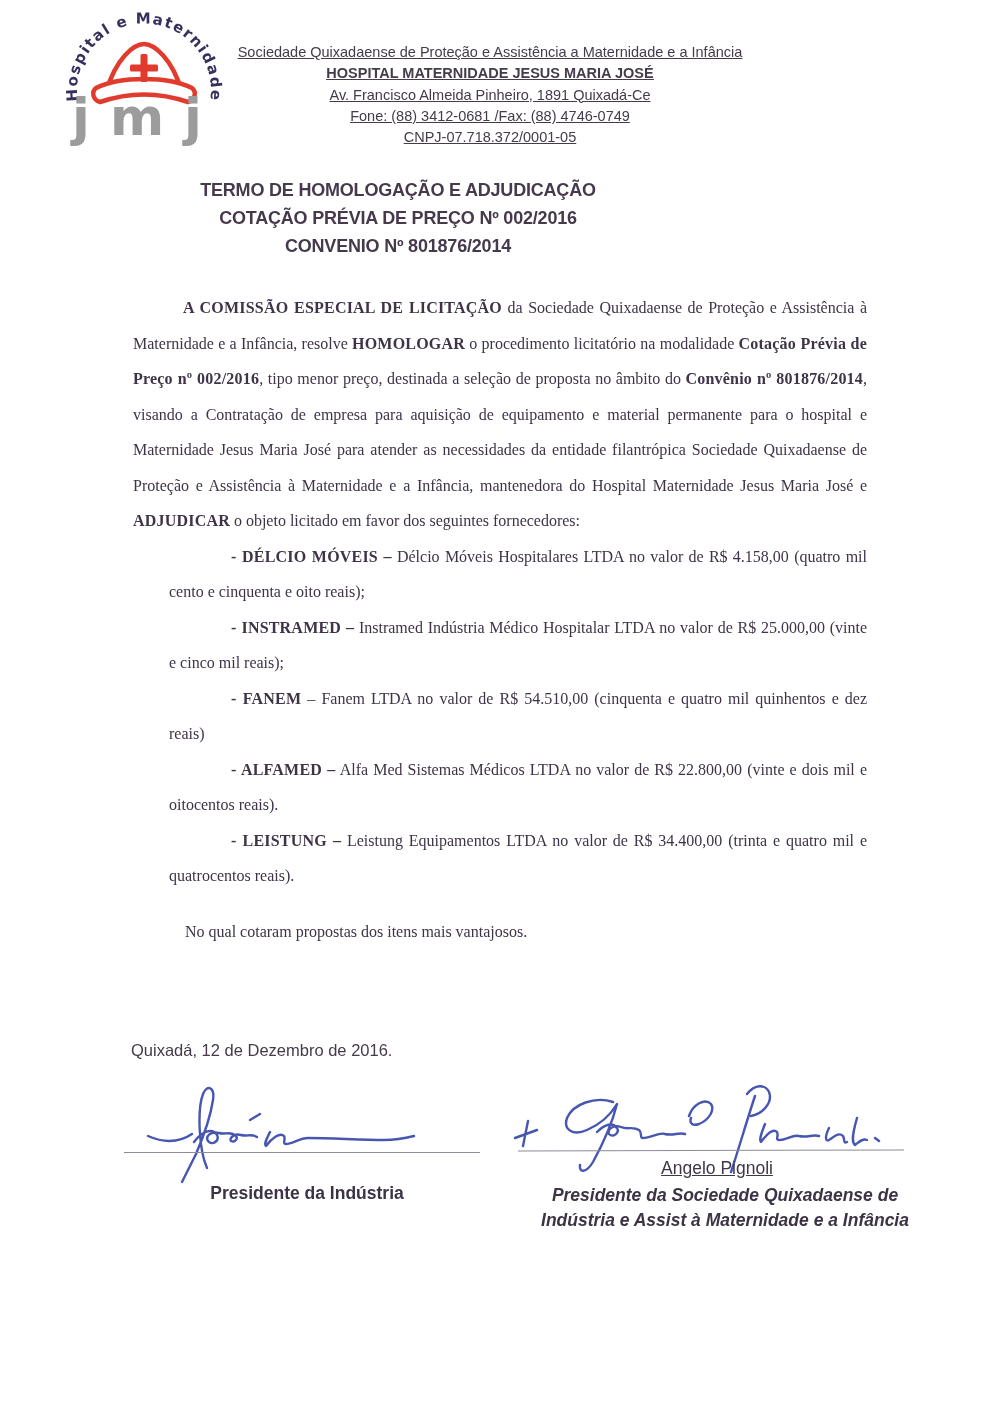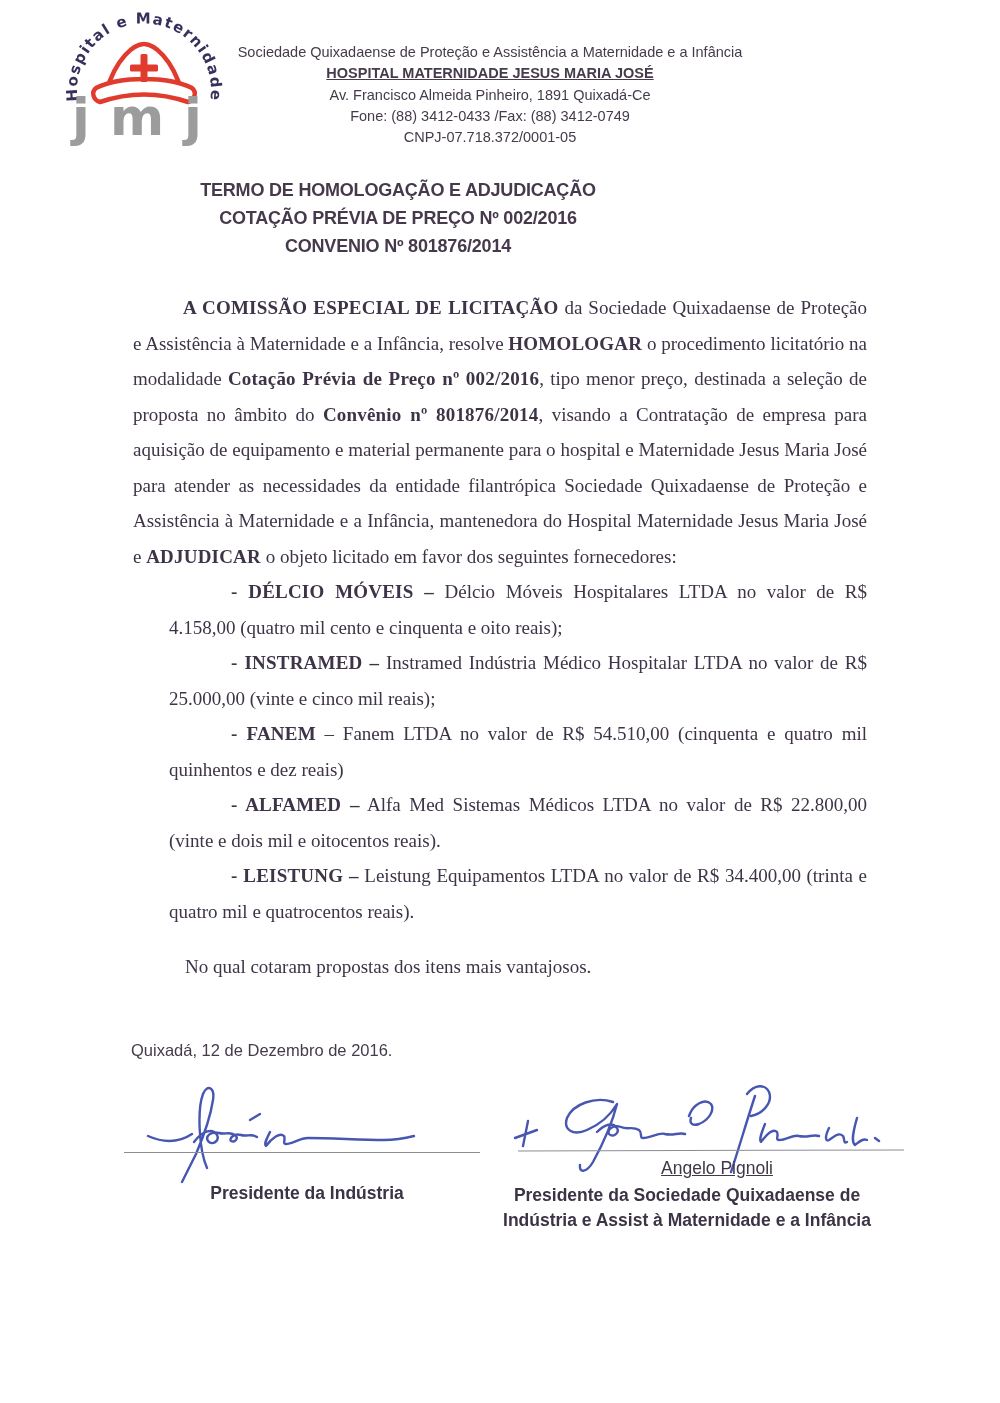--- a/index.html
+++ b/index.html
@@ -10,33 +10,33 @@
     background:#ffffff;
     overflow:hidden;
     font-family:"Liberation Sans","DejaVu Sans",sans-serif;
   }
   
   .logo{position:absolute;left:58px;top:12px;width:178px;height:145px;}
   .arc-text{font-family:"DejaVu Sans",sans-serif;font-weight:bold;font-size:15px;letter-spacing:1.5px;}
   .jmj-text{font-family:"DejaVu Sans",sans-serif;font-weight:bold;letter-spacing:20px;font-size:52px;}
   .letterhead{
     position:absolute;left:190px;top:42px;width:600px;
-    text-align:center;color:#453b4b;font-size:14.5px;line-height:21.3px;
+    text-align:center;color:#453b4b;font-size:14.5px;line-height:21.3px;text-decoration:underline;
   }
   .letterhead .lh-bold{font-weight:bold;text-decoration:underline;font-size:14.5px;}
   
   .title-block{
     position:absolute;left:0;top:176px;width:796px;text-align:center;
     color:#47394c;font-weight:bold;font-size:18px;line-height:28px;letter-spacing:-0.2px;
   }
   
   .body-block{
     position:absolute;left:133px;top:290px;width:734px;
     font-family:"Liberation Serif","DejaVu Serif",serif;
-    font-size:19px;line-height:35.5px;color:#3e3347;
+    font-size:16px;line-height:35.5px;color:#3e3347;
     text-align:justify;
   }
   .para{text-indent:50px;margin:0;}
   .para.list{text-indent:62px;margin-left:36px;}
   .para.closing{margin-top:20px;text-indent:52px;}
   .para b{letter-spacing:0.2px;}
   
   .date-line{
     position:absolute;left:131px;top:1041px;
     font-size:16.5px;color:#453b4b;
@@ -46,21 +46,21 @@
   .sig-line.left{left:124px;top:1152px;width:356px;}
   .sig-line.right{left:518px;top:1150px;width:386px;transform:rotate(-0.15deg);}
   .sig-svg{position:absolute;pointer-events:none;}
   .sig-svg.left{left:110px;top:1078px;width:330px;height:112px;}
   .sig-svg.right{left:495px;top:1072px;width:420px;height:118px;}
   .sig-name{position:absolute;text-align:center;color:#3f3747;font-size:17.5px;}
   .sig-name.left{left:157px;top:1156px;width:300px;}
   .sig-name.right{left:517px;top:1158px;width:400px;text-decoration:underline;}
   .sig-role{position:absolute;text-align:center;color:#3c3345;font-weight:bold;font-size:17.5px;line-height:25px;}
   .sig-role.left{left:132px;top:1181px;width:350px;}
-  .sig-role.right{left:467px;top:1183px;width:440px;}
+  .sig-role.right{left:505px;top:1183px;width:440px;font-style:italic;}
 </style>
 </head>
 <body>
 
 <div class="page">
 
   <div class="logo">
     <svg width="178" height="145" viewBox="0 0 178 145">
       <defs>
         <path id="arcPath" d="M 20 90 A 67 67 0 1 1 152 90" fill="none"></path>
@@ -79,21 +79,21 @@
         <rect x="72" y="52.5" width="28" height="7" rx="1.5"></rect>
       </g>
       <text class="jmj-text" x="89" y="123" text-anchor="middle" fill="#9c9c9c">jmj</text>
     </svg>
   </div>
 
   <div class="letterhead">
     <div>Sociedade Quixadaense de Proteção e Assistência a Maternidade e a Infância</div>
     <div class="lh-bold">HOSPITAL MATERNIDADE JESUS MARIA JOSÉ</div>
     <div>Av. Francisco Almeida Pinheiro, 1891  Quixadá-Ce</div>
-    <div>Fone: (88) 3412-0433 /Fax: (88) 3412-0749</div>
+    <div>Fone: (88) 3412-0681 /Fax: (88) 4746-0749</div>
     <div>CNPJ-07.718.372/0001-05</div>
   </div>
 
   <div class="title-block">
     <div>TERMO DE HOMOLOGAÇÃO E ADJUDICAÇÃO</div>
     <div>COTAÇÃO PRÉVIA DE PREÇO Nº 002/2016</div>
     <div>CONVENIO Nº 801876/2014</div>
   </div>
 
   <div class="body-block">

